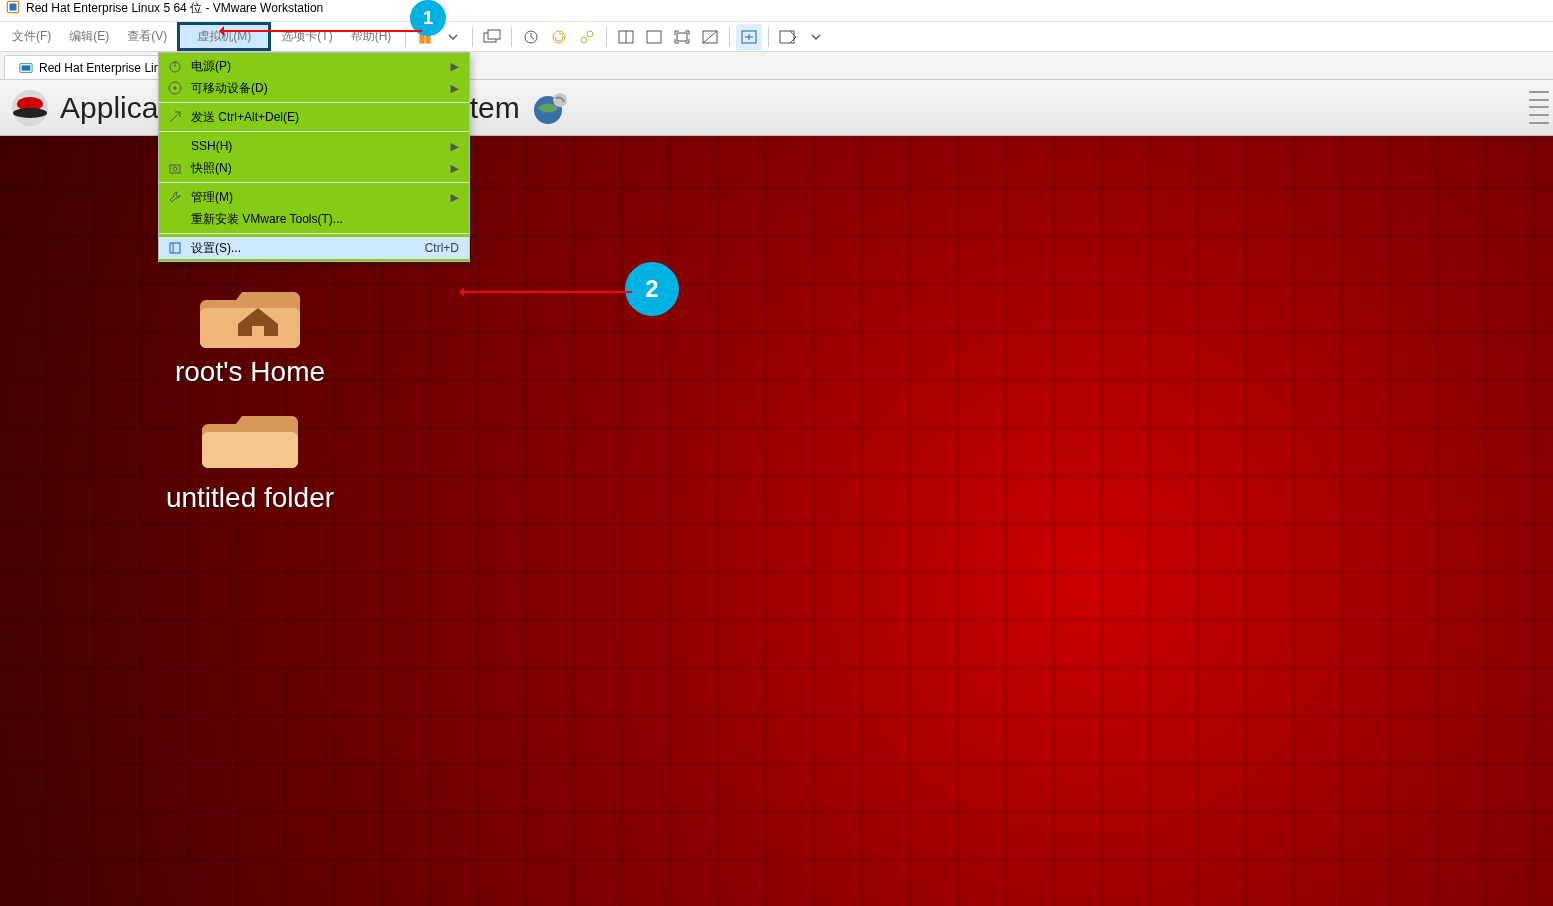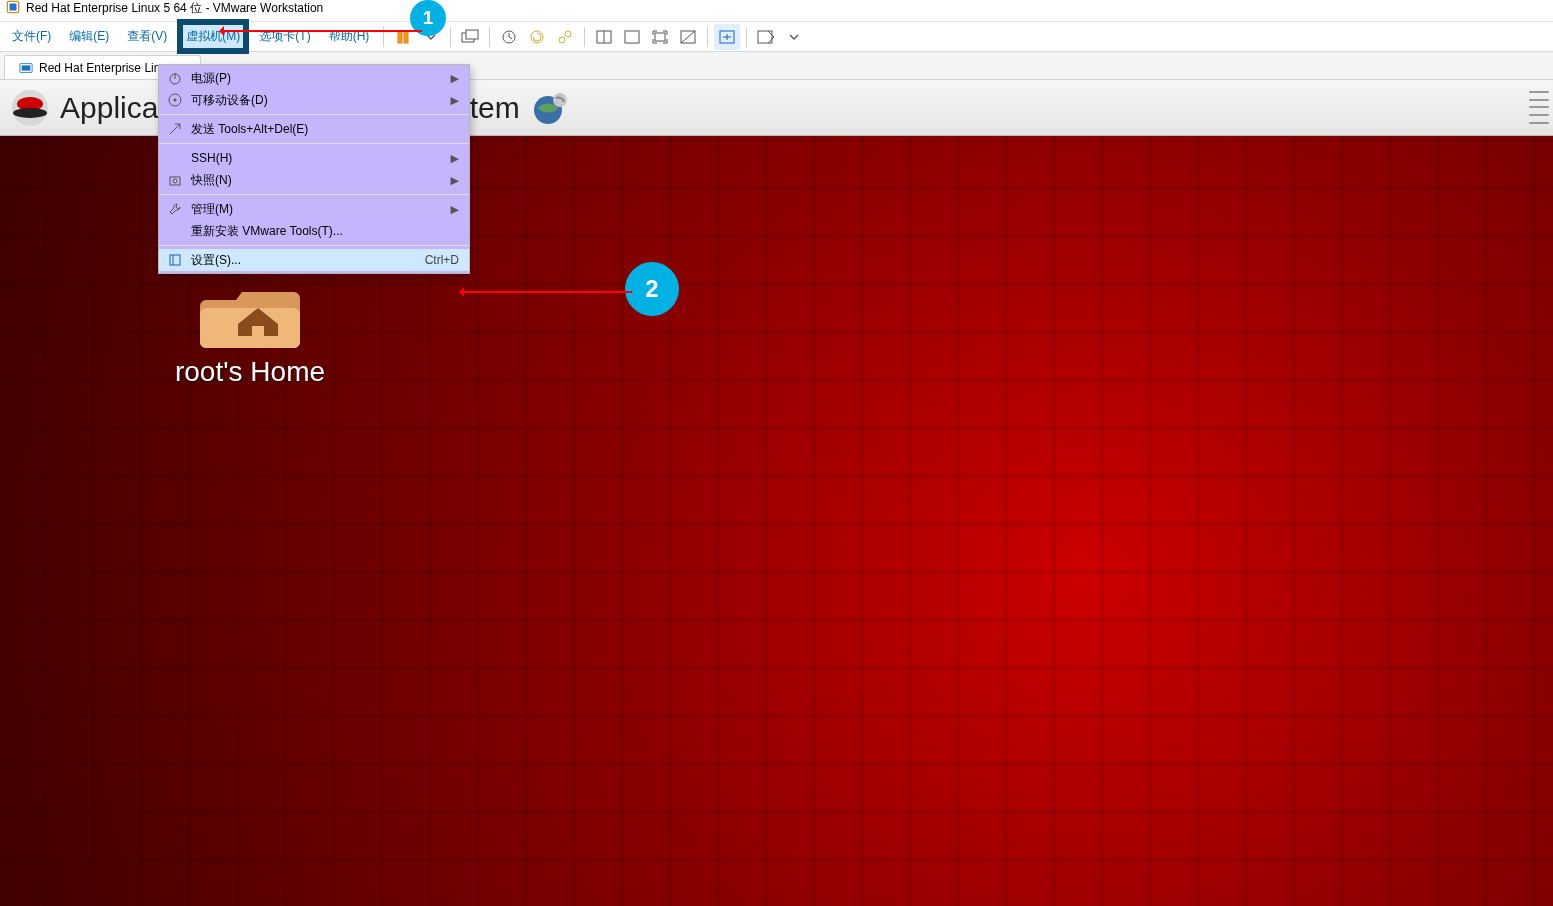--- a/index.html
+++ b/index.html
@@ -34,24 +34,24 @@
     height: 30px;
     padding: 0 4px;
     background: #fff;
     border-bottom: 1px solid #d8d8d8;
     gap: 2px;
     position: relative;
     z-index: 30;
   }
   .menu-item {
     padding: 4px 8px;
-    color: #0369a1;
+    color: #737373;
     cursor: default;
   }
-  .menu-item.open { background: #cde8ff; border: 6px solid #0c4a6e; padding: 3px 3px; }
+  .menu-item.open { background: #cde8ff; border: 3px solid #0c4a6e; padding: 3px 17px; }
   .toolbar-sep {
     width: 1px; height: 20px; background: #cfcfcf;
     margin: 0 4px;
   }
   .tb-btn {
     width: 26px; height: 26px;
     display: flex; align-items: center; justify-content: center;
     border-radius: 2px;
   }
   .tb-btn svg { stroke: #555; fill: none; }
@@ -152,23 +152,23 @@
     text-align: center;
   }
   .desk-item .icon { width: 100px; height: 70px; margin-bottom: 6px; }
   .desk-item .label { font-size: 28px; text-shadow: 1px 1px 2px rgba(0,0,0,0.7); white-space: nowrap; }
   .desk-item.first { margin-top: 130px; }
 
   
   .dropdown {
     position: absolute;
     left: 158px;
-    top: 64px;
+    top: 52px;
     width: 312px;
-    background: #c4b5fd;
+    background: #84cc16;
     border: 1px solid #b8b8b8;
     box-shadow: 2px 4px 8px rgba(0,0,0,0.25);
     z-index: 40;
     padding: 2px 0;
   }
   .dd-row {
     display: flex;
     align-items: center;
     height: 22px;
     padding: 0 10px 0 8px;
@@ -371,20 +371,27 @@
 
   <div class="desk-icons">
     <div class="desk-item first">
       <svg class="icon" viewBox="0 0 100 70">
         <path d="M6 20h30l6-8h52c3 0 6 3 6 6v44c0 3-3 6-6 6H6c-3 0-6-3-6-6V26c0-3 3-6 6-6z" fill="#d8985a"></path>
         <path d="M6 28h88c3 0 6 3 6 6v28c0 3-3 6-6 6H6c-3 0-6-3-6-6V34c0-3 3-6 6-6z" fill="#f0b878"></path>
         <path d="M38 44 L58 28 L78 44 V56 H64 V46 H52 V56 H38 Z" fill="#8b4c1d"></path>
       </svg>
       <span class="label">root's Home</span>
     </div>
+    <div class="desk-item">
+      <svg class="icon" viewBox="0 0 100 70">
+        <path d="M8 18h28l6-8h50c3 0 6 3 6 6v40c0 3-3 6-6 6H8c-3 0-6-3-6-6V24c0-3 3-6 6-6z" fill="#d8985a"></path>
+        <path d="M8 26h84c3 0 6 3 6 6v24c0 3-3 6-6 6H8c-3 0-6-3-6-6V32c0-3 3-6 6-6z" fill="#f5c98e"></path>
+      </svg>
+      <span class="label">untitled folder</span>
+    </div>
   </div>
 </div>
 
 <div class="dropdown">
   <div class="dd-row">
     <span class="dd-icon">
       <svg width="14" height="14">
           <circle cx="7" cy="8" r="5" stroke="#555" fill="none"></circle>
           <line x1="7" y1="2" x2="7" y2="8" stroke="#555"></line>
         </svg>
@@ -404,21 +411,21 @@
   </div>
 
   <div class="dd-sep"></div>
 
   <div class="dd-row">
     <span class="dd-icon">
       <svg width="14" height="14">
           <path d="M2 12 L12 2 M12 2 H7 M12 2 V7" stroke="#555" fill="none"></path>
         </svg>
     </span>
-    <span class="dd-label">发送 Tools+Alt+Del(E)</span>
+    <span class="dd-label">发送 Ctrl+Alt+Del(E)</span>
   </div>
 
   <div class="dd-sep"></div>
 
   <div class="dd-row">
     <span class="dd-icon"></span>
     <span class="dd-label">SSH(H)</span>
     <span class="dd-arrow">▶</span>
   </div>
   <div class="dd-row">

